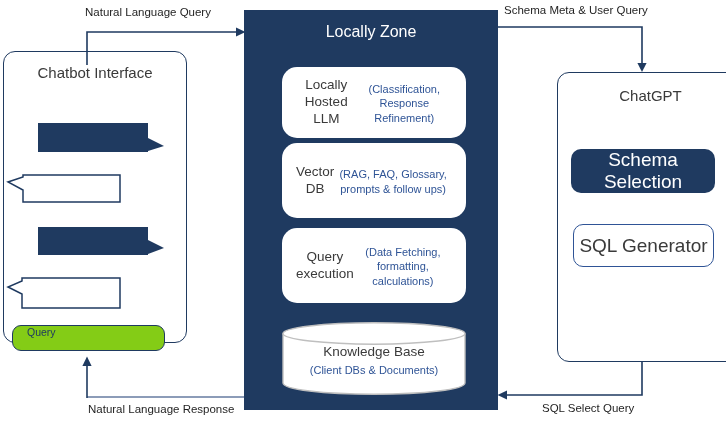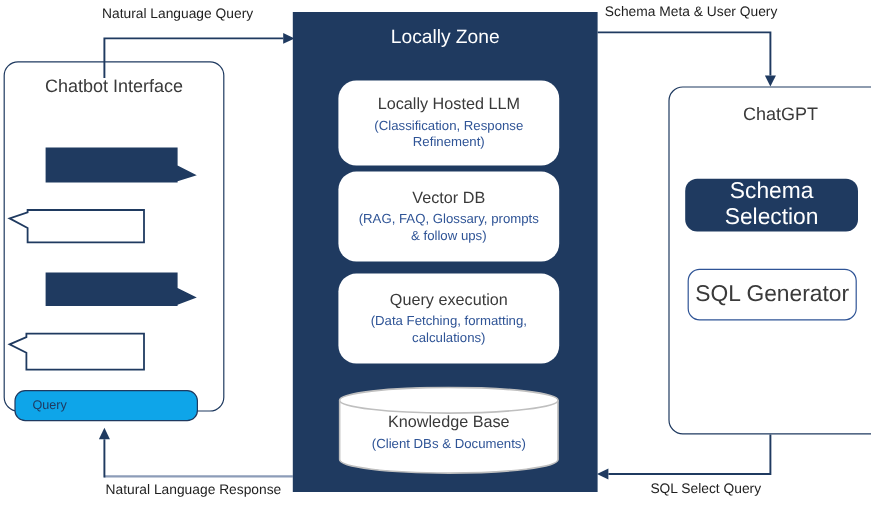--- a/index.html
+++ b/index.html
@@ -28,22 +28,22 @@
     text-align:center;
     font-size:15px;
     color:#3a3a3a;
     white-space:nowrap;
   }
   .query-input{
     position:absolute;
     border:1.4px solid #1f3a60;
     border-radius:9px;
     box-sizing:border-box;
-    background:#0ea5e9;
-    display:flex;align-items:center;
+    background:#84cc16;
+    display:flex;align-items:flex-start;
     padding-left:14px;
     font-size:10.5px;color:#1f3a60;
   }
   .secured-zone{
     position:absolute;
     left:244px;top:10px;width:254px;height:400px;
     background:#1f3a60;
     box-sizing:border-box;
   }
   .zone-title{
@@ -51,21 +51,21 @@
     text-align:center;
     font-size:16px;color:#ffffff;
     white-space:nowrap;
   }
   .zone-module{
     position:absolute;
     left:38px;width:184px;
     background:#ffffff;
     border-radius:15px;
     box-sizing:border-box;
-    display:flex;flex-direction:column;
+    display:flex;flex-direction:row;
     align-items:center;justify-content:center;
     text-align:center;
     padding:4px 14px;
   }
   .module-title{font-size:13.5px;color:#3a3a3a;line-height:1.25;}
   .module-subtitle{font-size:11px;color:#2f5496;line-height:1.3;margin-top:2px;}
   .cylinder{
     position:absolute;left:38px;top:312px;width:184px;height:73px;
   }
   .cylinder-text{

